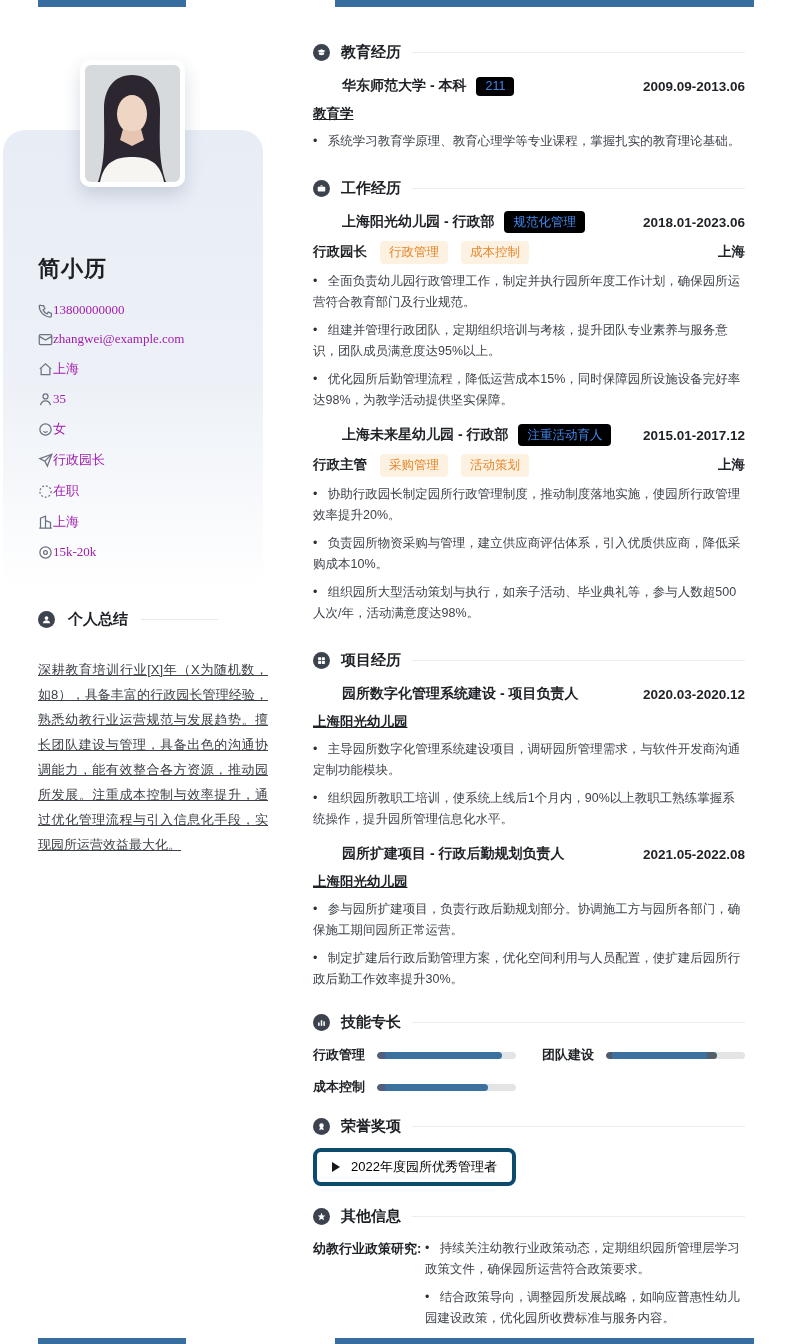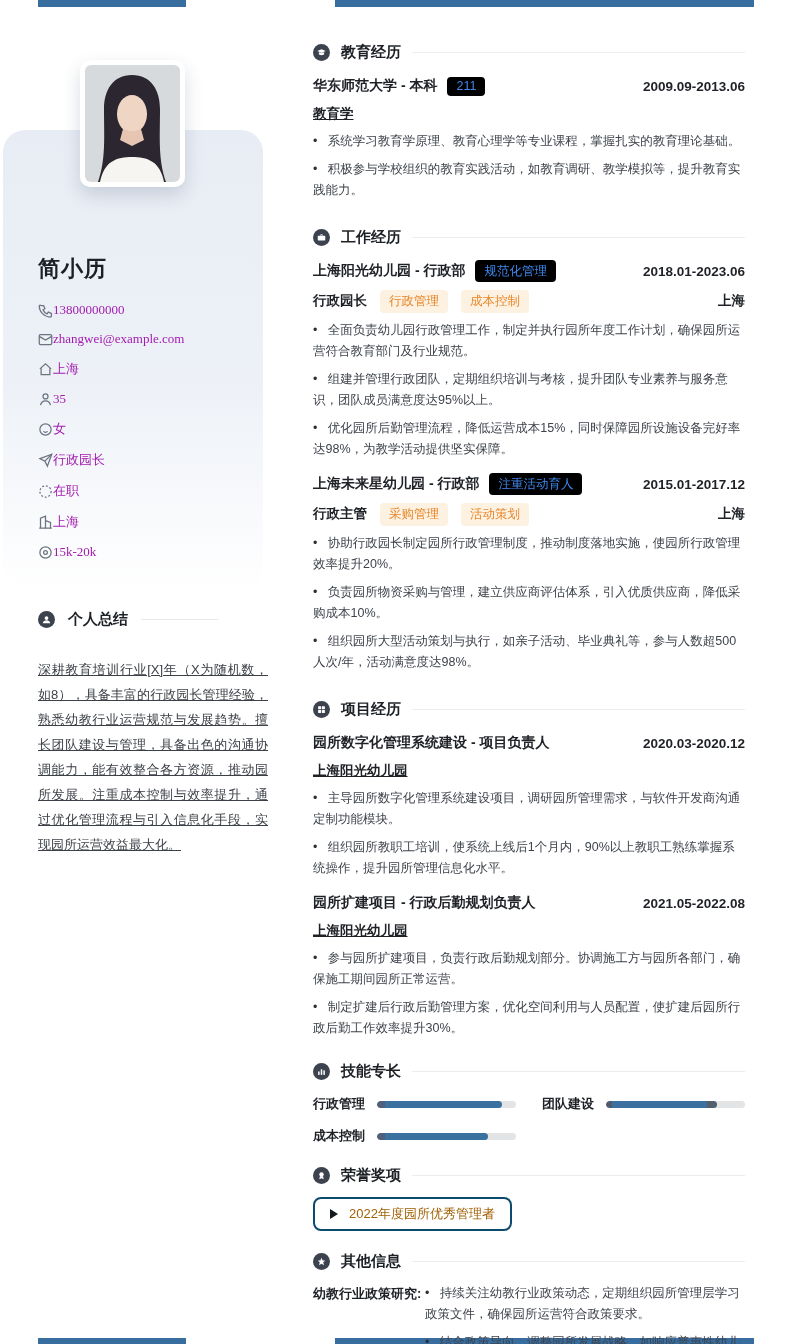--- a/index.html
+++ b/index.html
@@ -50,21 +50,21 @@
   .main { position:absolute; left:313px; top:0; width:432px; padding-top:42px; }
   .section-header { display:flex; align-items:center; gap:11px; height:20px; }
   .divider { flex:1; height:1px; background:#ededee; }
   .sec-edu { margin-top:0; }
   .sec-work, .sec-proj { margin-top:26px; }
   .sec-skills { margin-top:22px; }
   .sec-honor, .sec-other { margin-top:20px; }
 
   .item-head { display:flex; align-items:center; justify-content:space-between; margin-top:14px; height:20px; }
   .ih-left { display:flex; align-items:center; gap:10px; min-width:0; }
-  .ih-title { font-size:14px; font-weight:700; color:#1e2126; white-space:nowrap; }
+  .ih-title { font-size:14px; font-weight:700; color:#1e2126; white-space:nowrap;margin-left:29px; }
   .ih-date { font-size:13.5px; font-weight:700; color:#1e2126; white-space:nowrap; }
   .badge-blue {
     background:#000000; color:#3f86ec; font-size:12.5px;
     padding:2.5px 9px; border-radius:4px; white-space:nowrap;
   }
   .role-row { display:flex; align-items:center; justify-content:space-between; margin-top:9px; height:22px; }
   .role-left { display:flex; align-items:center; gap:13px; }
   .role-name { font-size:13.5px; font-weight:700; color:#1e2126; }
   .tag-orange {
     background:#fdf1e2; color:#e8872a; font-size:12.5px;
@@ -84,22 +84,22 @@
   .skill-label { font-size:13px; font-weight:700; color:#1e2126; white-space:nowrap; }
   .skill-track { flex:1; height:7px; background:#e3e4e6; border-radius:4px; overflow:hidden; }
   .skill-fill { display:block; height:100%; border-radius:4px;
     background:linear-gradient(90deg,#51607a 0 8px,#3a719f 8px); }
   .skill:nth-child(2) .skill-fill {
     background:linear-gradient(90deg,#4e5b6e 0 6px,#3a719f 6px calc(100% - 10px),#53606c calc(100% - 10px)); }
 
   
   .honor-pill {
     display:inline-flex; align-items:center; gap:11px; margin-top:12px;
-    border:2px solid #0c4a6e; border-radius:8px; padding:6px 15px;
-    font-size:13px; color:#a16207; background:#fff; cursor:pointer;
+    border:4px solid #0c4a6e; border-radius:8px; padding:6px 15px;
+    font-size:13px; color:#000000; background:#fff; cursor:pointer;
   }
   .tri { width:0; height:0; border-left:8px solid #15181d; border-top:5px solid transparent; border-bottom:5px solid transparent; }
 
   
   .other-row { display:flex; margin-top:12px; }
   .other-label { flex:none; width:112px; font-size:13px; font-weight:700; color:#1e2126; line-height:21px; }
   .other-bullets { flex:1; }
   .other-bullets .bullet:first-child { margin-top:0; }
 </style>
 </head>
@@ -238,21 +238,20 @@
     </div>
     <div class="item-head">
       <div class="ih-left">
         <span class="ih-title">华东师范大学 - 本科</span>
         <span class="badge-blue">211</span>
       </div>
       <span class="ih-date">2009.09-2013.06</span>
     </div>
     <div class="sub-row">教育学</div>
     <p class="bullet first">系统学习教育学原理、教育心理学等专业课程，掌握扎实的教育理论基础。</p>
-    <p class="bullet">积极参与学校组织的教育实践活动，如教育调研、教学模拟等，提升教育实践能力。</p>
   </section>
 
   <section class="sec-work">
     <div class="section-header">
       <span class="sicon">
           <svg viewBox="0 0 24 24" fill="#ffffff">
             <rect x="2" y="7" width="20" height="13" rx="2"></rect>
             <path d="M9 7V5a2 2 0 012-2h2a2 2 0 012 2v2h-2V5h-2v2z"></path>
           </svg>
         </span>

